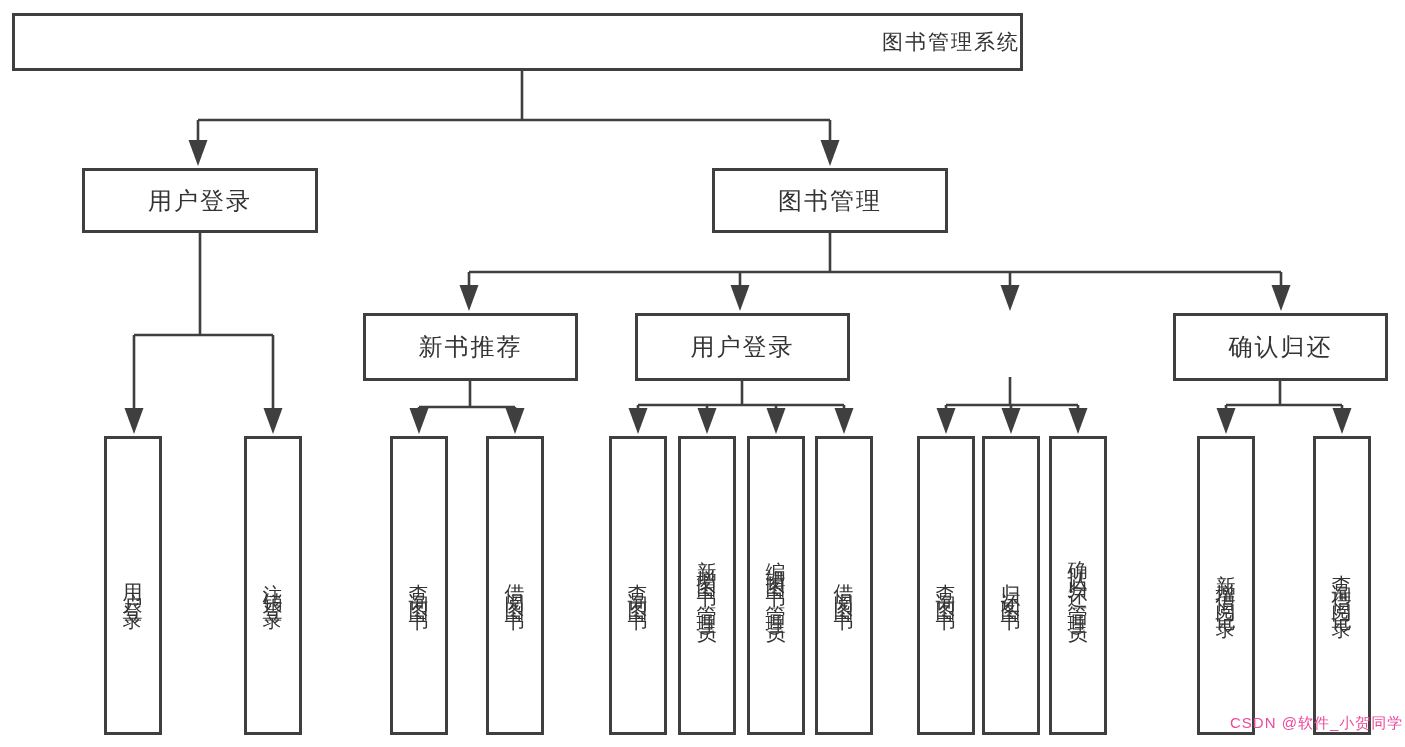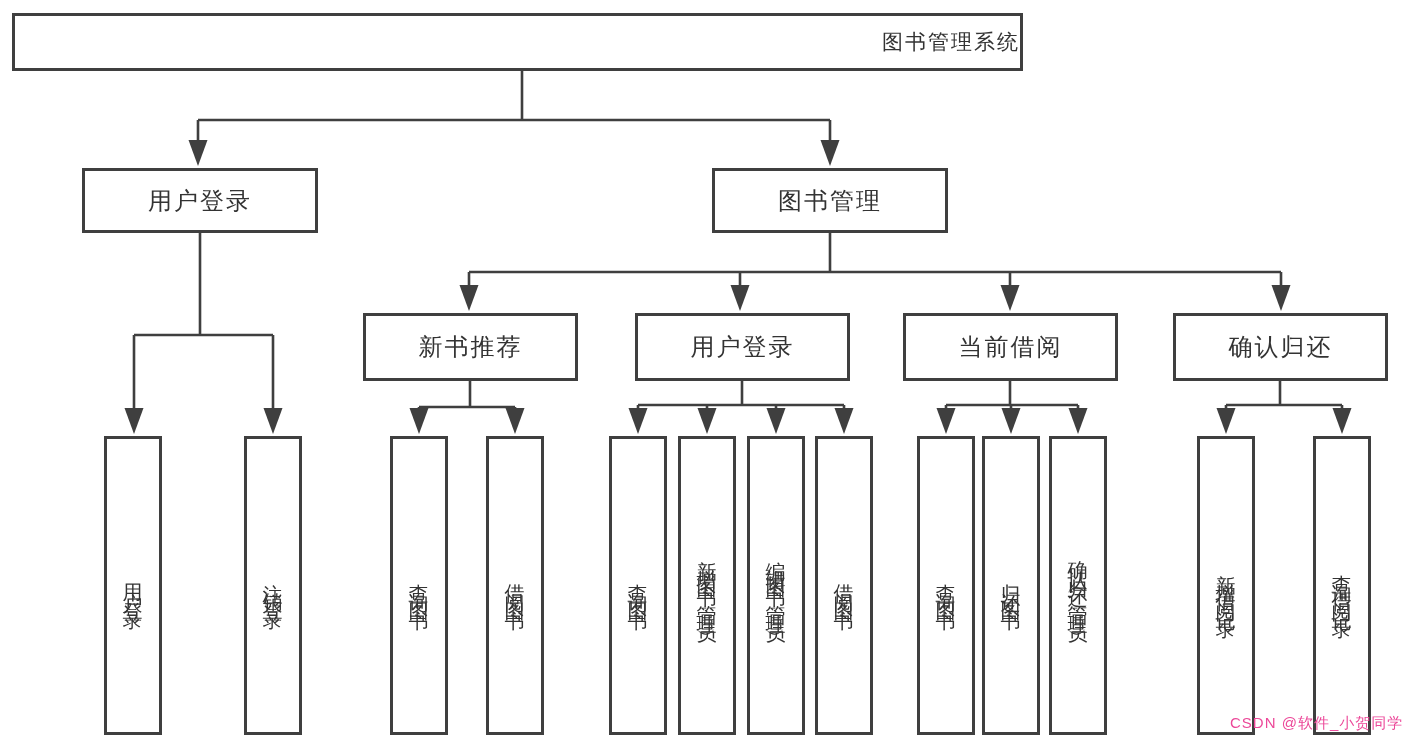--- a/index.html
+++ b/index.html
@@ -129,23 +129,20 @@
   <div class="node node-l2" style="left:712px;text-align:center;">
     <span>图书管理</span>
   </div>
 
   <div class="node node-l3" style="left:363px;">
     <span>新书推荐</span>
   </div>
   <div class="node node-l3" style="left:635px;">
     <span>用户登录</span>
   </div>
-  <div class="node node-l3" style="left:903px;">
-    <span>当前借阅</span>
-  </div>
   <div class="node node-l3" style="left:1173px;">
     <span>确认归还</span>
   </div>
 
   <div class="node node-leaf" style="left:104px;">
     <span class="vtext">用户登录</span>
   </div>
   <div class="node node-leaf" style="left:244px;">
     <span class="vtext">注销登录</span>
   </div>

